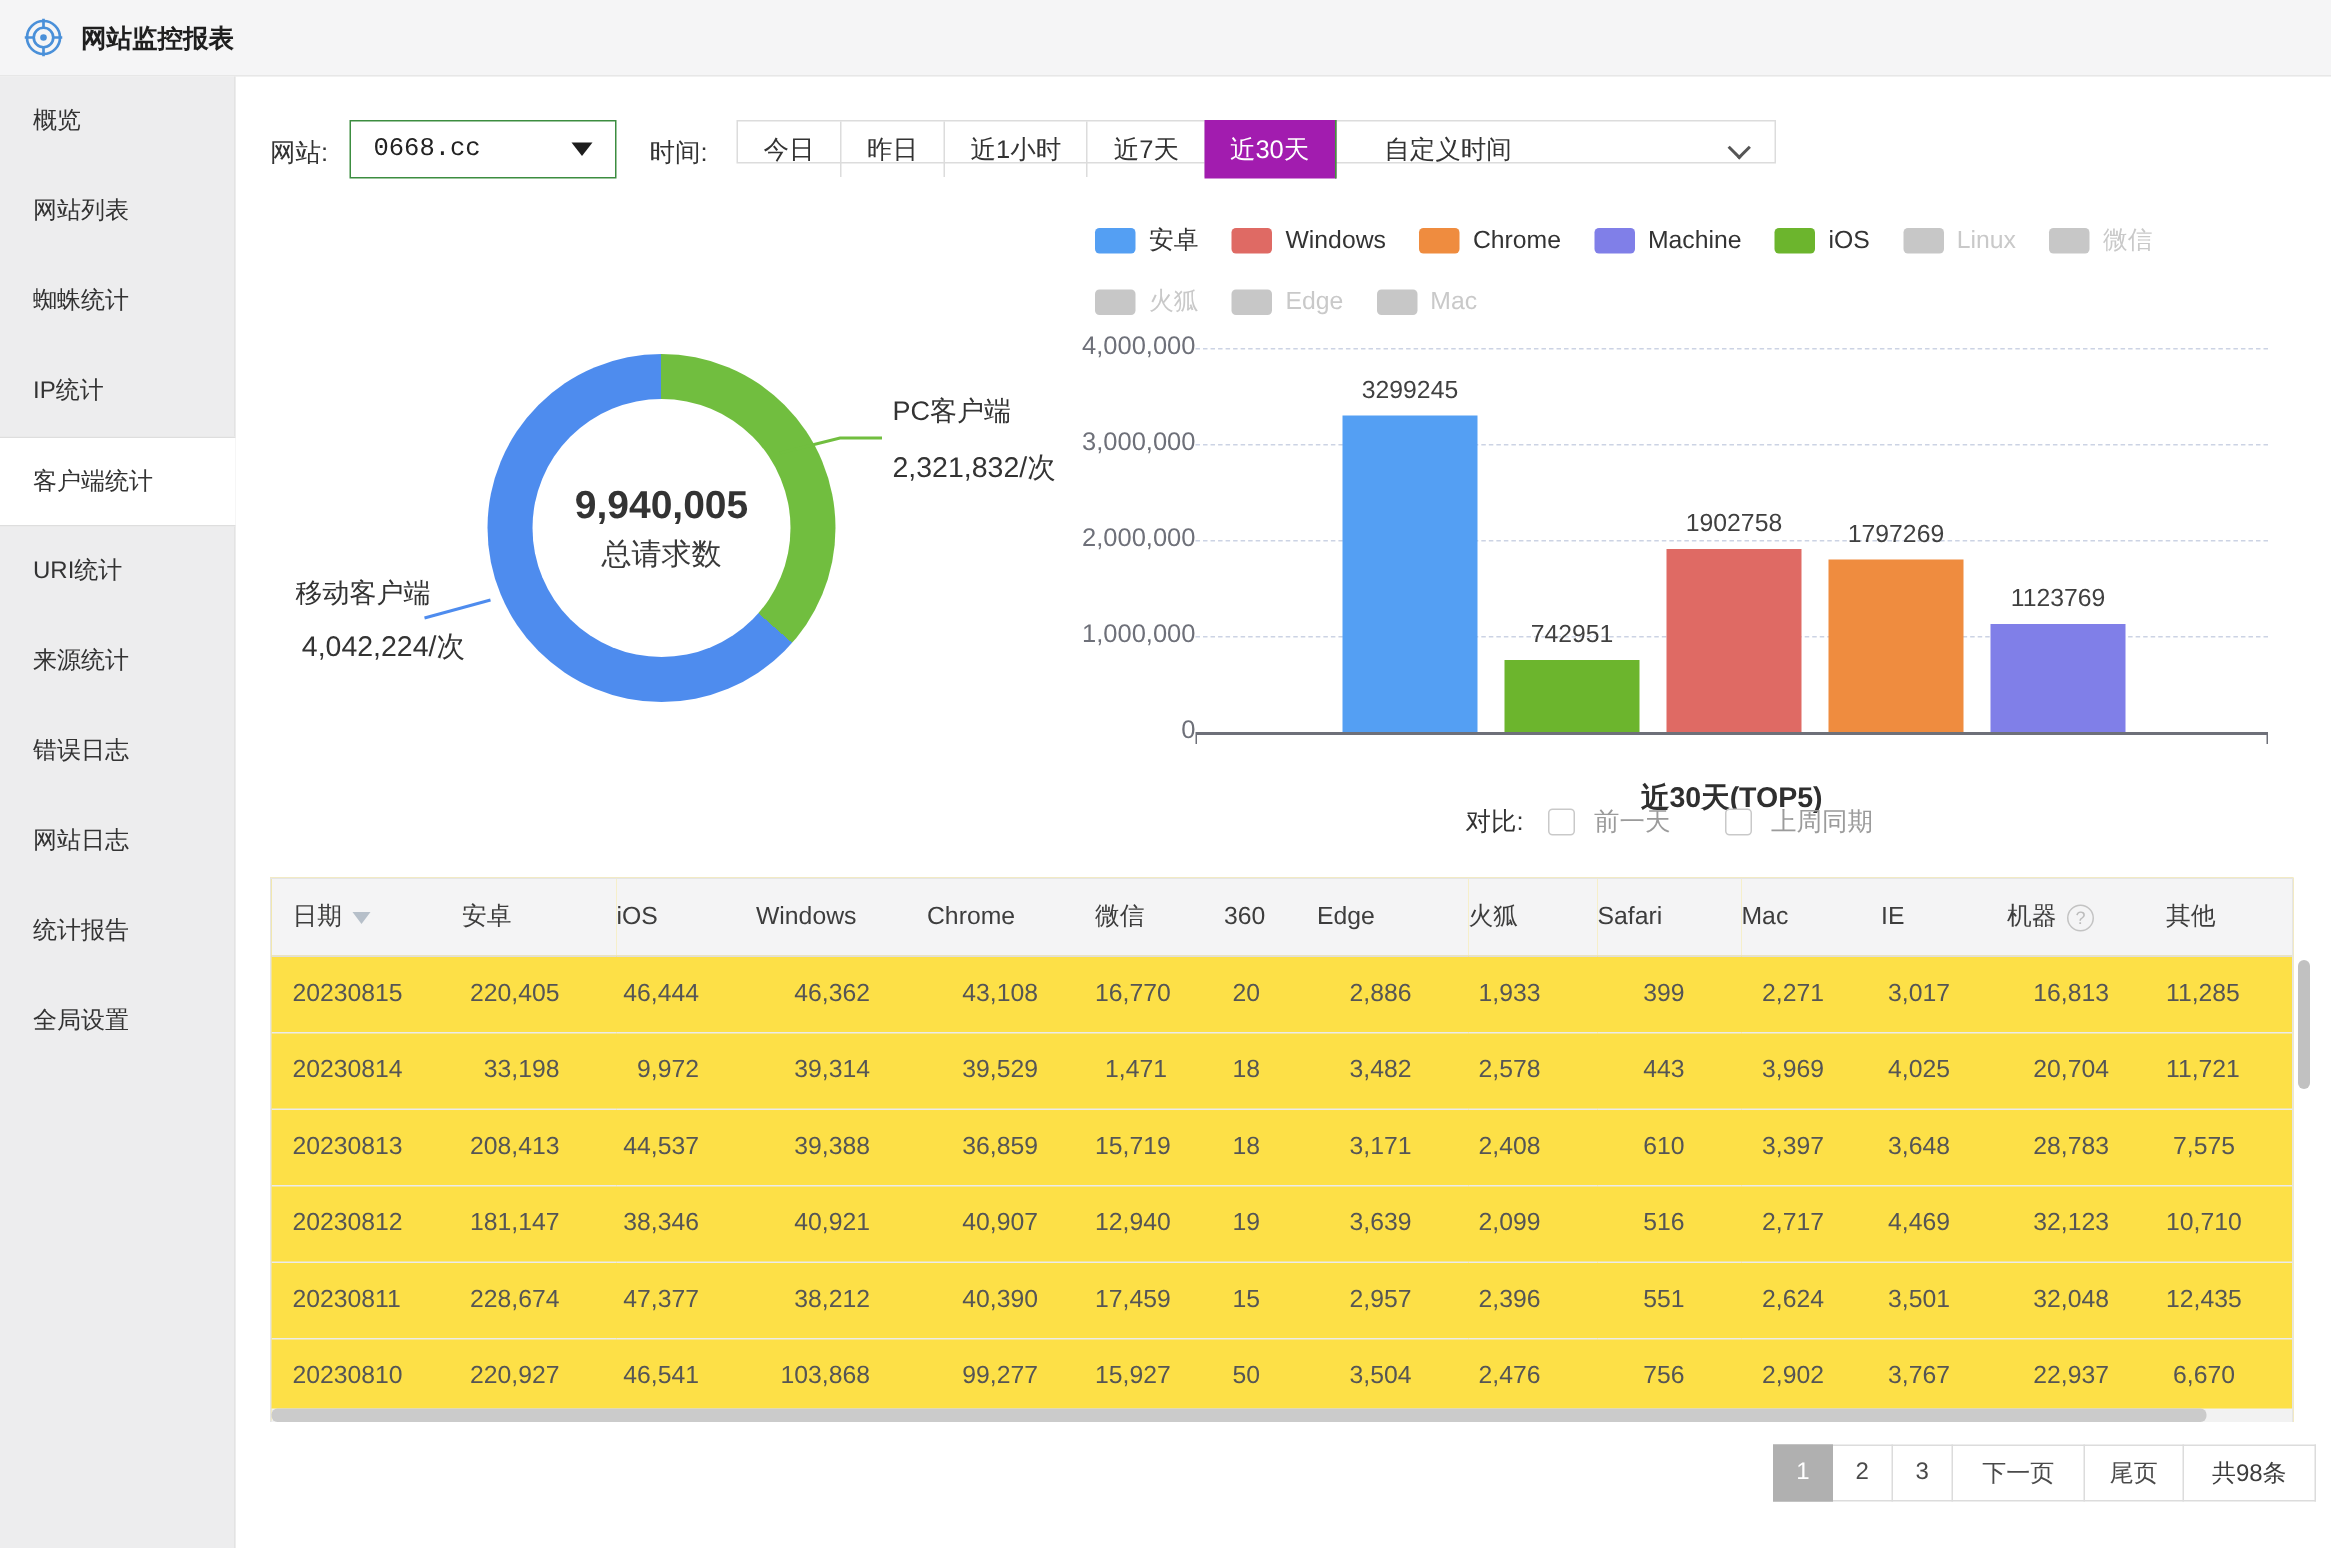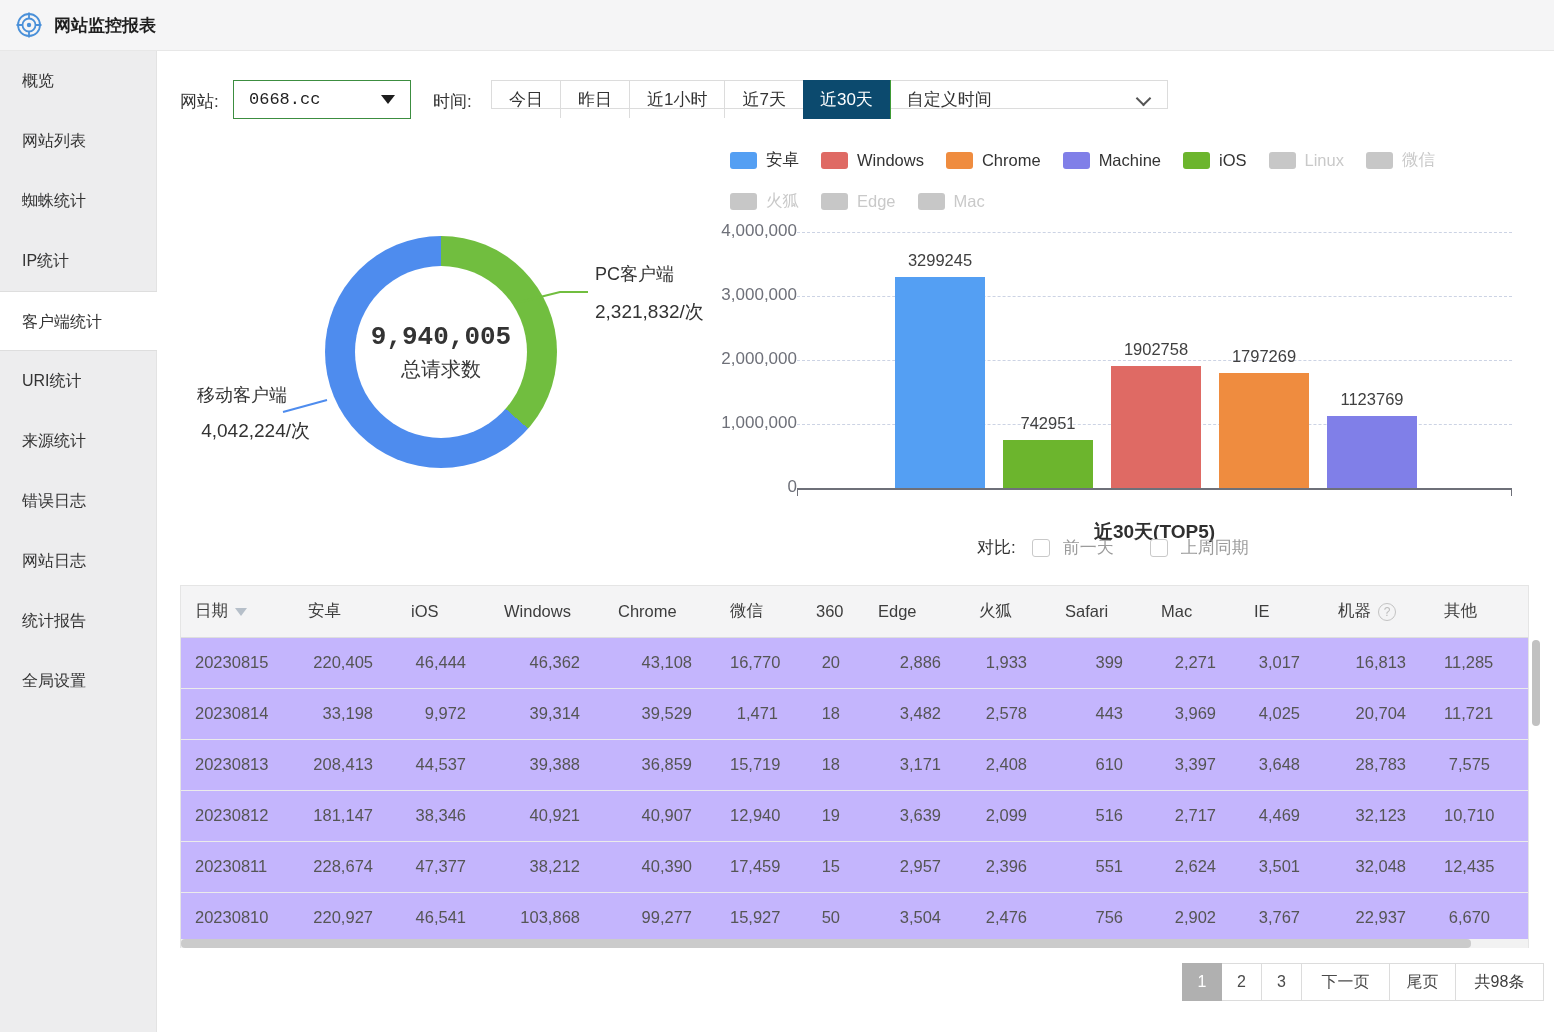--- a/index.html
+++ b/index.html
@@ -21,31 +21,31 @@
   #site-label { left:180px; }
   #time-label { left:433px; }
   #site-select { position:absolute; left:233px; top:80px; width:178px; height:39px; background:#fff;
                  border:1px solid #3c8d40; display:flex; align-items:center; padding:0 15px; cursor:pointer;font-family:Liberation Mono, monospace; }
   #site-select .val { font-size:17px; color:#222; }
   #site-select .caret { margin-left:auto; width:0; height:0; border-left:7px solid transparent;
                         border-right:7px solid transparent; border-top:9px solid #1d1d1d; }
   #time-group { position:absolute; left:491px; top:80px; height:29px; display:flex; border:1px solid #dcdcdc; background:#fff; }
   .time-btn { height:37px; line-height:37px; padding:0 17px; font-size:17px; color:#333; cursor:pointer;
               border-right:1px solid #dcdcdc; white-space:nowrap; }
-  .time-btn.active { background:#0c4a6e; color:#fff; border-right-color:#3f9b35; margin:-1px 0 -1px -1px; height:39px; line-height:39px; }
+  .time-btn.active { background:#a21caf; color:#fff; border-right-color:#3f9b35; margin:-1px 16px -1px -1px; height:39px; line-height:39px; }
   #custom-time { position:relative; width:276px; height:37px; line-height:37px; padding-left:16px;
                  font-size:17px; color:#333; cursor:pointer; }
   #custom-time .chev { position:absolute; right:18px; top:12px; width:11px; height:11px;
                        border-right:2px solid #555; border-bottom:2px solid #555; transform:rotate(45deg); }
 
   
   #donut { position:absolute; left:325px; top:236px; width:232px; height:232px; border-radius:50%; }
   #donut::after { content:""; position:absolute; inset:30px; background:#fff; border-radius:50%; }
   #donut-center { position:absolute; left:325px; top:236px; width:232px; height:232px; display:flex;
-                  flex-direction:column; align-items:center; justify-content:center; gap:4px;font-family:Liberation Mono, monospace; }
+                  flex-direction:column; align-items:center; justify-content:center; gap:4px; }
   .donut-total { font-size:26px; font-weight:bold; color:#333; }
   .donut-caption { font-size:20px; color:#3a3a3a; }
   .pie-name-pc { position:absolute; left:595px; top:262px; font-size:18px; color:#333; }
   .pie-val-pc { position:absolute; left:595px; top:299px; font-size:19px; color:#333; }
   .pie-name-mob { position:absolute; left:157px; top:383px; width:130px; text-align:right; font-size:18px; color:#333; }
   .pie-val-mob { position:absolute; left:157px; top:418px; width:153px; text-align:right; font-size:19px; color:#333; }
   #leader-lines { position:absolute; left:157px; top:230px; pointer-events:none; }
 
   
   #barchart { position:absolute; left:723px; top:140px; width:805px; height:430px; }
@@ -64,21 +64,21 @@
                font-size:19px; font-weight:bold; color:#2f2f2f;margin-top:20px; }
 
   
   #compare { position:absolute; left:977px; top:536px; display:flex; align-items:center; font-size:17px; }
   #compare .cmp-label { color:#333; margin-right:16px; }
   .cmp-opt { display:flex; align-items:center; gap:13px; color:#9b9b9b; cursor:pointer; margin-right:36px; }
   .checkbox { width:18px; height:18px; border:1px solid #c9c9c9; border-radius:3px; background:#fff; }
 
   
   #table-wrap { position:absolute; left:180px; top:585px; width:1349px; height:363px;
-                border:1px solid #e5e5e5; background:#c4b5fd; overflow:hidden; }
+                border:1px solid #e5e5e5; background:#fde047; overflow:hidden; }
   table { border-collapse:collapse; table-layout:fixed; width:1347px; font-size:16.5px; }
   thead th { background:#f4f4f5; height:51px; font-weight:normal; color:#3d3d3d; text-align:left;
              border-bottom:1px solid #dedede; padding:0; white-space:nowrap; }
   tbody td { height:51px; color:#555; border-bottom:1px solid #ebebeb; padding:0; white-space:nowrap; }
   th:first-child, td:first-child { padding-left:14px; }
   td.num { text-align:right; padding-right:38px; }
   .sort-caret { display:inline-block; margin-left:7px; width:0; height:0; vertical-align:middle;
                 border-left:6px solid transparent; border-right:6px solid transparent; border-top:8px solid #b6bfc9; }
   .help-circle { display:inline-flex; margin-left:7px; width:18px; height:18px; border:1px solid #c3c3c3;
                  border-radius:50%; color:#bcbcbc; font-size:12px; align-items:center; justify-content:center;

